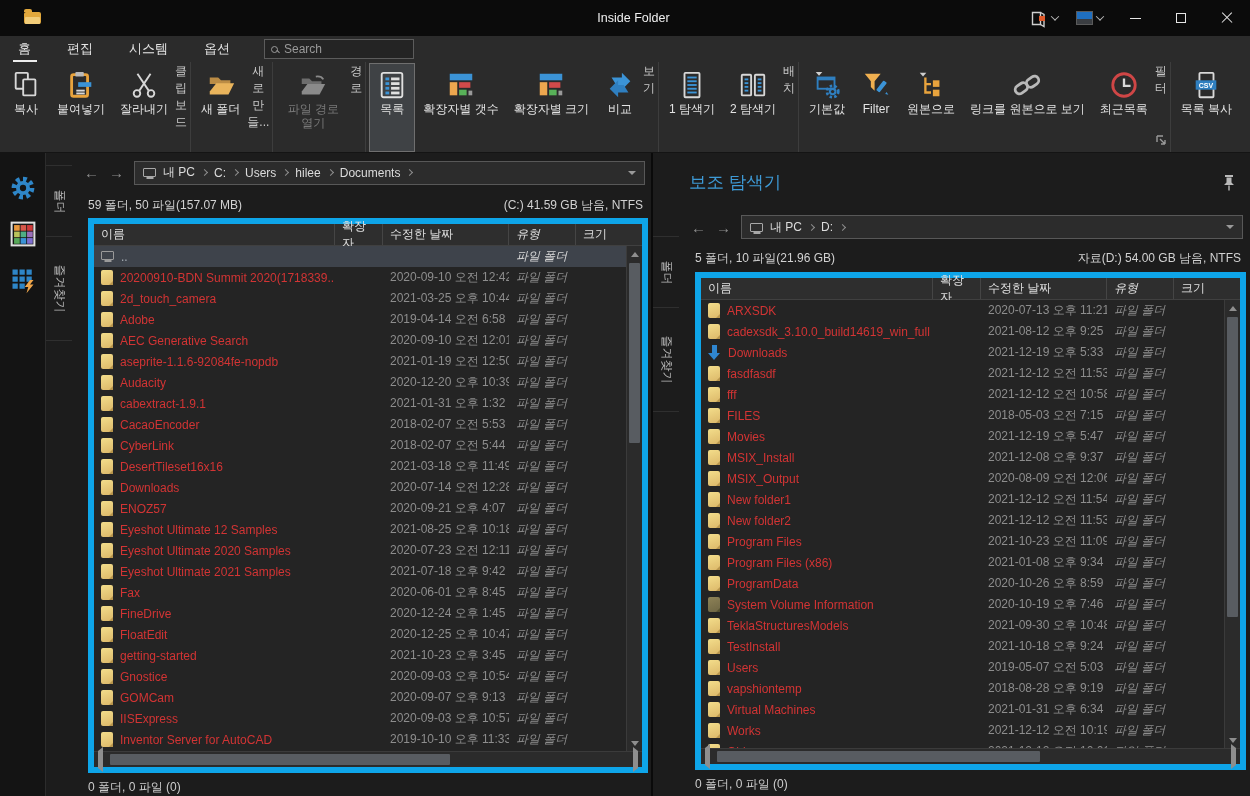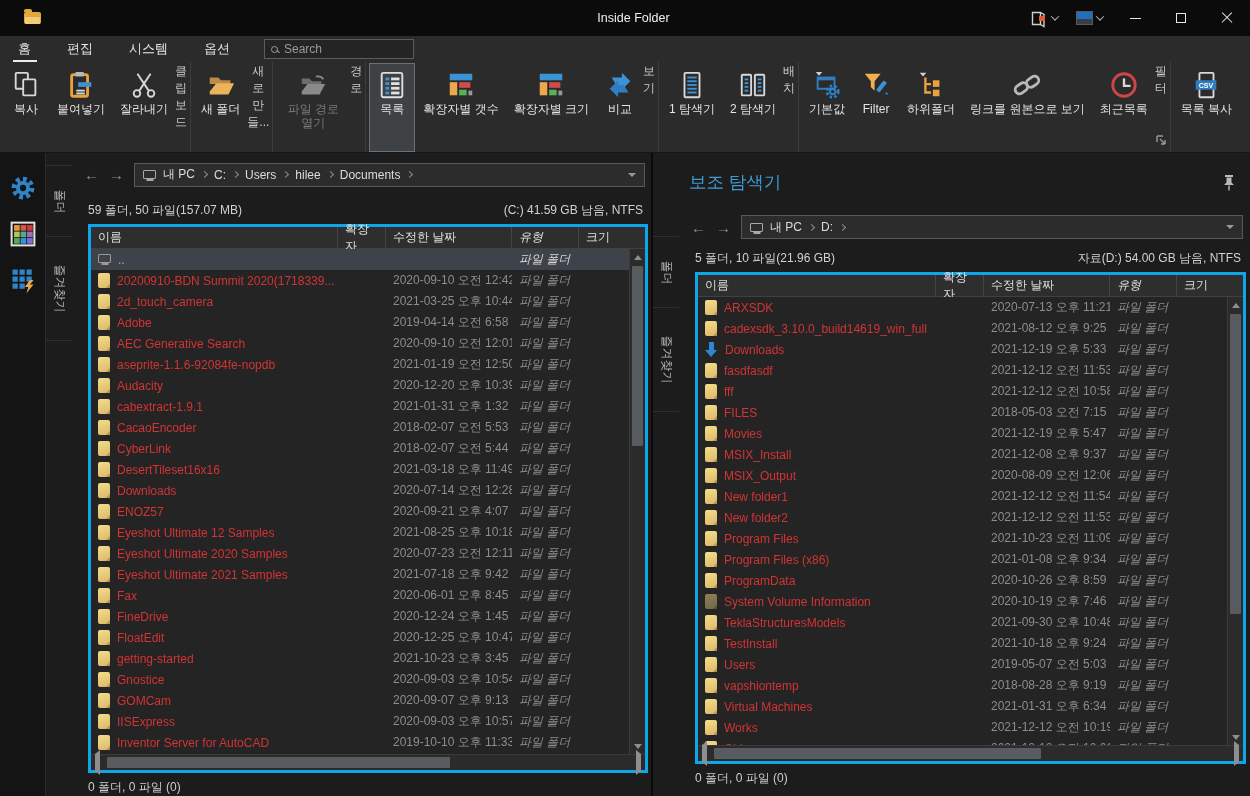--- a/index.html
+++ b/index.html
@@ -70,21 +70,21 @@
   .navrow.lft { height:44px; }
   .navrow.rgt { height:34px; }
   .navarr { font-size:15px; color:#8e8e8e; line-height:1; }
   .breadcrumb { flex:1; height:24px; border:1px solid #585858; background:#2c2c2c; display:flex; align-items:center; padding:0 8px; gap:7px; font-size:12px; color:#dcdcdc; min-width:0; }
   .mon { width:13px; height:9px; border:1px solid #a8a8a8; border-radius:1px; position:relative; flex:none; }
   .mon::after { content:''; position:absolute; left:50%; transform:translateX(-50%); bottom:-3px; width:7px; height:2px; background:#a8a8a8; }
   .crumb { white-space:nowrap; }
   .bc-caret { margin-left:auto; border-left:4px solid transparent; border-right:4px solid transparent; border-top:4px solid #9a9a9a; }
   .inforow { height:28px; display:flex; align-items:center; justify-content:space-between; padding:0 8px 0 16px; font-size:12px; color:#d2d2d2; }
 
-  .tablebox { margin:0 3px 0 16px; border:3px solid #0ea5e9; background:#242424; display:flex; flex-direction:column; }
+  .tablebox { margin:0 3px 0 16px; border:6px solid #0ea5e9; background:#242424; display:flex; flex-direction:column; }
   .thead { height:22px; background:#2e2e2e; display:flex; border-bottom:1px solid #404040; color:#e0e0e0; font-size:12px; flex:none; }
   .th { display:flex; align-items:center; padding:0 7px; border-right:1px solid #454545; }
   .c-name { flex:1; min-width:0; }
   .c-ext { width:48px; flex:none; }
   .c-date { width:126px; flex:none; }
   .c-type { width:67px; flex:none;font-style:italic; }
   .c-size { width:66px; flex:none; border-right:none !important; }
   .listwrap { position:relative; overflow:hidden; background:#242424; }
   .listwrap.lft { height:505px; }
   .listwrap.rgt { height:448px; }
@@ -376,21 +376,21 @@
         </div>
         <div class="rbtn">
           <span class="ric">
             <svg width="30" height="30" viewBox="0 0 32 32">
                 <path d="M4 3 h7 l-3.5 4 z" fill="#cfcfcf"></path>
                 <path d="M10 8 v16 h6 M10 15 h6" stroke="#e8a33d" stroke-width="2.5" fill="none"></path>
                 <rect x="18" y="11" width="7" height="7" fill="#e8a33d"></rect>
                 <rect x="18" y="21" width="7" height="7" fill="#e8a33d"></rect>
               </svg>
           </span>
-          <span class="rlabel">하위폴더</span>
+          <span class="rlabel">원본으로</span>
         </div>
         <div class="rbtn">
           <span class="ric">
             <svg width="30" height="30" viewBox="0 0 32 32">
                 <g fill="none" stroke="#b9b9b9" stroke-width="3">
                   <rect x="3" y="15" width="14" height="9" rx="4.5" transform="rotate(-35 10 19.5)"></rect>
                   <rect x="15" y="8" width="14" height="9" rx="4.5" transform="rotate(-35 22 12.5)"></rect>
                 </g>
               </svg>
           </span>

